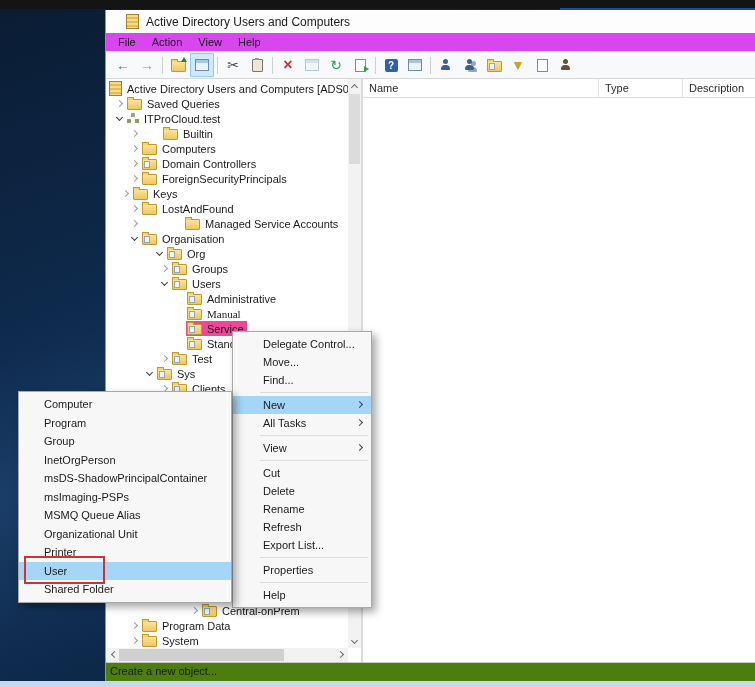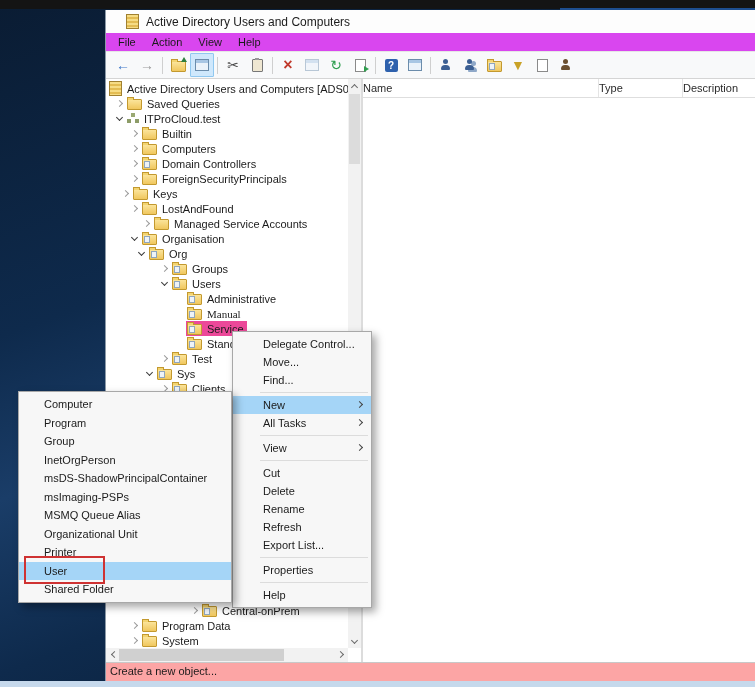--- a/index.html
+++ b/index.html
@@ -62,24 +62,24 @@
                   border-right:1.3px solid #6a6a6a;border-bottom:1.3px solid #6a6a6a;}
   .sb-up::before{transform:rotate(-135deg);top:6px;}
   .sb-down::before{transform:rotate(45deg);top:3px;}
   .sb-left::before{transform:rotate(135deg);left:6px;}
   .sb-right::before{transform:rotate(-45deg);left:3px;}
   .vsb .sb-thumb{position:absolute;left:1px;right:1px;top:15px;height:70px;background:#dcdcdc;}
   .hsb .sb-thumb{position:absolute;top:1px;bottom:1px;left:13px;width:165px;background:#d0d0d0;}
 
   #list-pane{flex:1;background:#fff;display:flex;flex-direction:column;min-width:0;}
   #list-header{height:18px;display:flex;border-bottom:1px solid #dedede;flex:0 0 18px;}
-  .hcell{height:18px;line-height:18px;padding-left:0;border-right:1px solid #e4e4e4;color:#2b2b2b;box-sizing:border-box;}
+  .hcell{height:18px;line-height:18px;padding-left:6px;border-right:1px solid #e4e4e4;color:#2b2b2b;box-sizing:border-box;}
   #list-body{flex:1;background:#fff;}
 
-  #statusbar{height:18px;flex:0 0 18px;border-top:1px solid #c8c8c8;background:#fca5a5;
+  #statusbar{height:18px;flex:0 0 18px;border-top:1px solid #c8c8c8;background:#4d7c0f;
              line-height:17px;padding-left:4px;}
 
   
   .menu{position:absolute;background:#f7f7f7;border:1px solid #a8a8a8;box-shadow:4px 4px 8px rgba(0,0,0,.35);
         padding:3px 0;font-size:11px;}
   #context-menu{left:232px;top:331px;width:140px;z-index:10;box-sizing:border-box;}
   #new-submenu{left:18px;top:391px;width:214px;z-index:11;box-sizing:border-box;}
   .mi{height:18px;line-height:18px;padding-left:30px;position:relative;white-space:nowrap;}
   #new-submenu .mi{height:18.5px;line-height:18.5px;padding-left:25px;}
   .mi.hl{background:#a5d5f7;}
@@ -206,21 +206,21 @@
               <span>Saved Queries</span>
             </span>
           </div>
           <div class="trow" style="padding-left: 8px;">
             <span class="exp down"></span>
             <span class="lw">
               <span class="t-ico t-domain"></span>
               <span>ITProCloud.test</span>
             </span>
           </div>
-          <div class="trow" style="padding-left: 23px;">
+          <div class="trow" style="padding-left: 23px; gap: 21px;">
             <span class="exp"></span>
             <span class="lw">
               <span class="t-ico t-folder"></span>
               <span>Builtin</span>
             </span>
           </div>
           <div class="trow" style="padding-left: 23px;">
             <span class="exp"></span>
             <span class="lw">
               <span class="t-ico t-folder"></span>
@@ -248,35 +248,35 @@
               <span>Keys</span>
             </span>
           </div>
           <div class="trow" style="padding-left: 23px;">
             <span class="exp"></span>
             <span class="lw">
               <span class="t-ico t-folder"></span>
               <span>LostAndFound</span>
             </span>
           </div>
-          <div class="trow" style="padding-left: 35px;">
+          <div class="trow" style="padding-left: 23px; gap: 43px;">
             <span class="exp"></span>
             <span class="lw">
               <span class="t-ico t-folder"></span>
               <span>Managed Service Accounts</span>
             </span>
           </div>
           <div class="trow" style="padding-left: 23px;">
             <span class="exp down"></span>
             <span class="lw">
               <span class="t-ico t-folder t-ou"></span>
               <span>Organisation</span>
             </span>
           </div>
-          <div class="trow" style="padding-left: 30px; align-items: center;">
+          <div class="trow" style="padding-left: 48px; align-items: center;">
             <span class="exp down"></span>
             <span class="lw">
               <span class="t-ico t-folder t-ou"></span>
               <span>Org</span>
             </span>
           </div>
           <div class="trow" style="padding-left: 53px;">
             <span class="exp"></span>
             <span class="lw">
               <span class="t-ico t-folder t-ou"></span>

